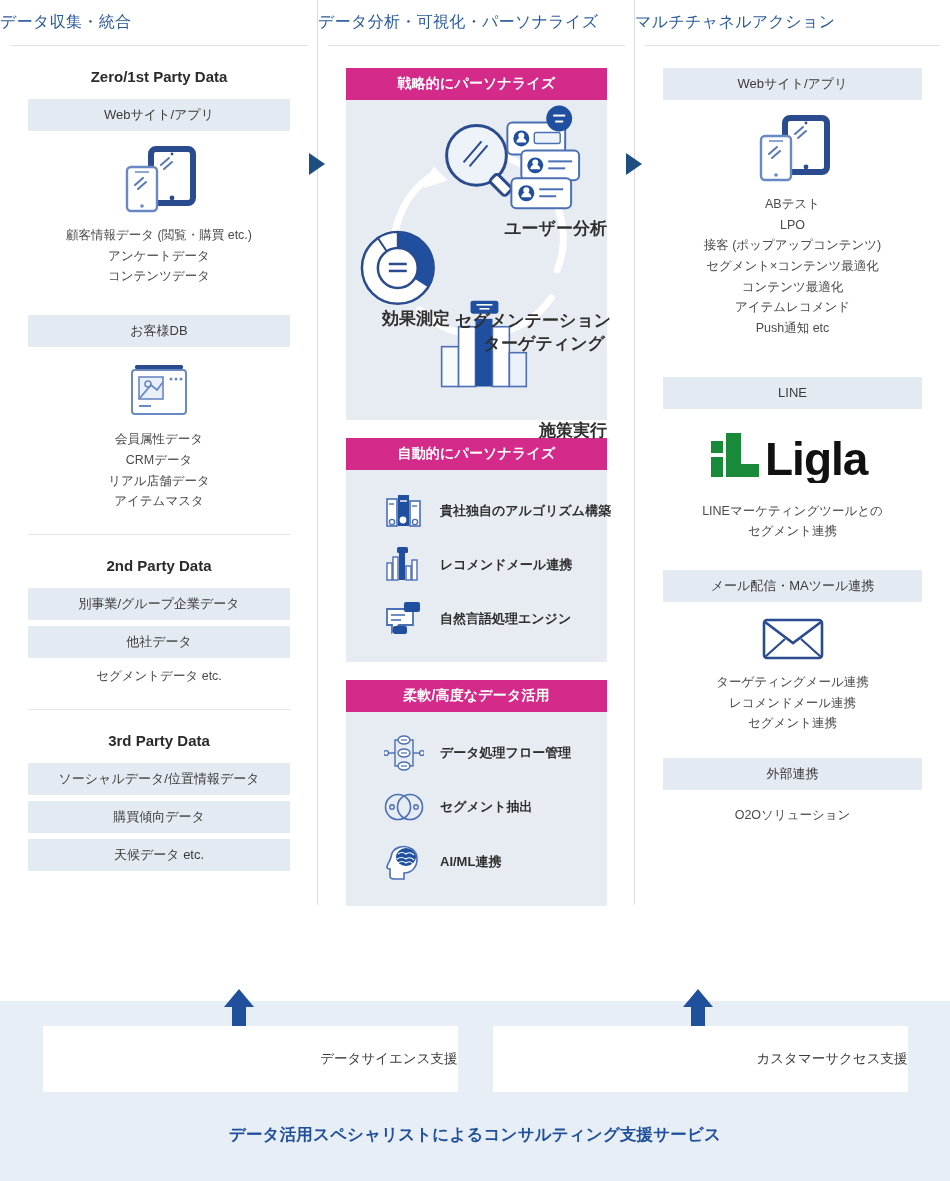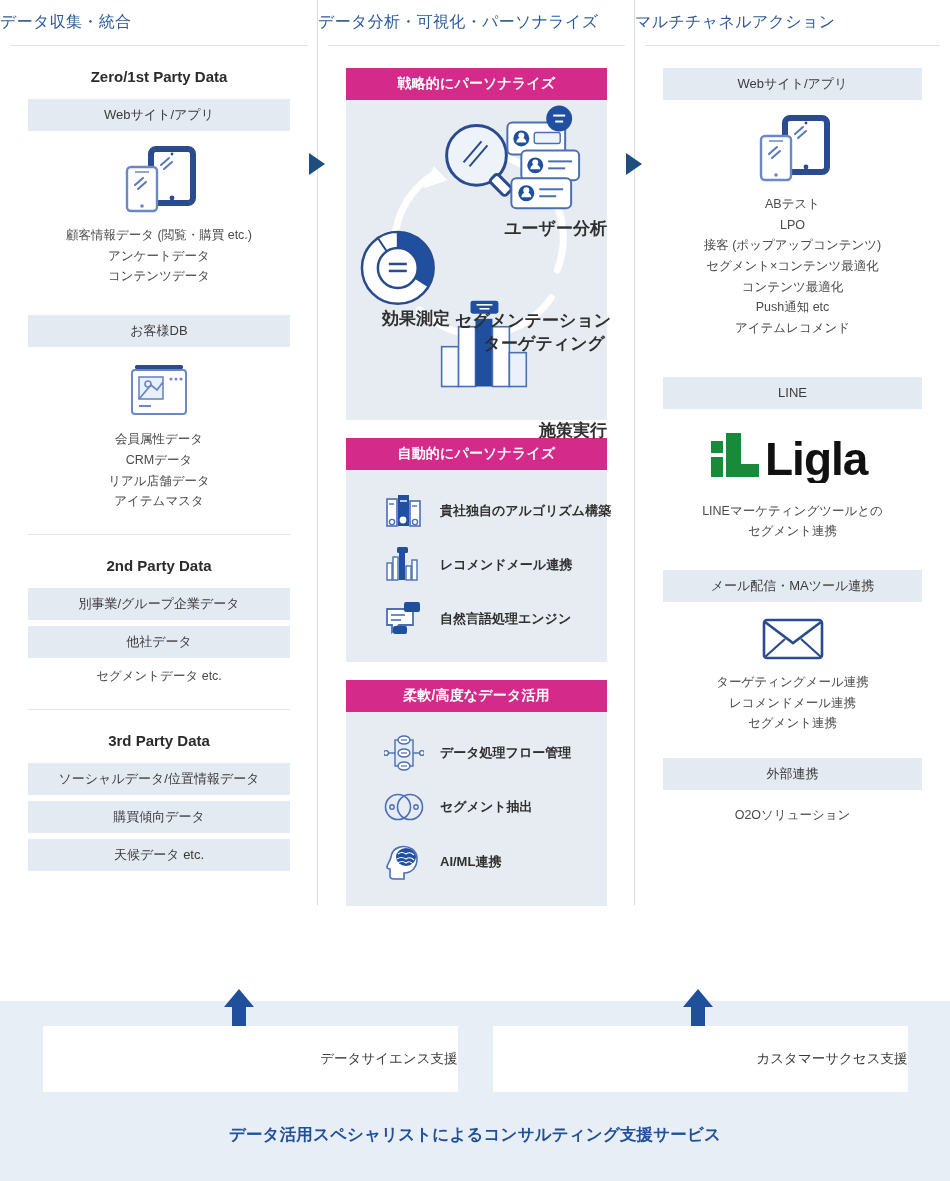--- a/index.html
+++ b/index.html
@@ -465,22 +465,22 @@
             <circle cx="21" cy="61" r="1.8" fill="#6a88c4"></circle>
             <path d="M14 40 L22 33 M17 44 L25 37" stroke="#5878b8" stroke-width="2" stroke-linecap="round"></path>
           </svg>
         </div>
         <div class="bullets">
           <div>ABテスト</div>
           <div>LPO</div>
           <div>接客 (ポップアップコンテンツ)</div>
           <div>セグメント×コンテンツ最適化</div>
           <div>コンテンツ最適化</div>
+          <div>アイテムレコメンド</div>
           <div>Push通知 etc</div>
-          <div>アイテムレコメンド</div>
         </div>
       </div>
 
       <div style="margin-top:38px">
         <div class="bar">LINE</div>
         <div class="logo-wrap">
           <svg width="172" height="52" viewBox="0 0 172 52">
             <rect x="4" y="10" width="12" height="12" fill="#19893a"></rect>
             <path d="M19 2 H34 V33 H52 V46 H19 Z" fill="#19893a"></path>
             <rect x="4" y="26" width="12" height="20" fill="#19893a"></rect>

